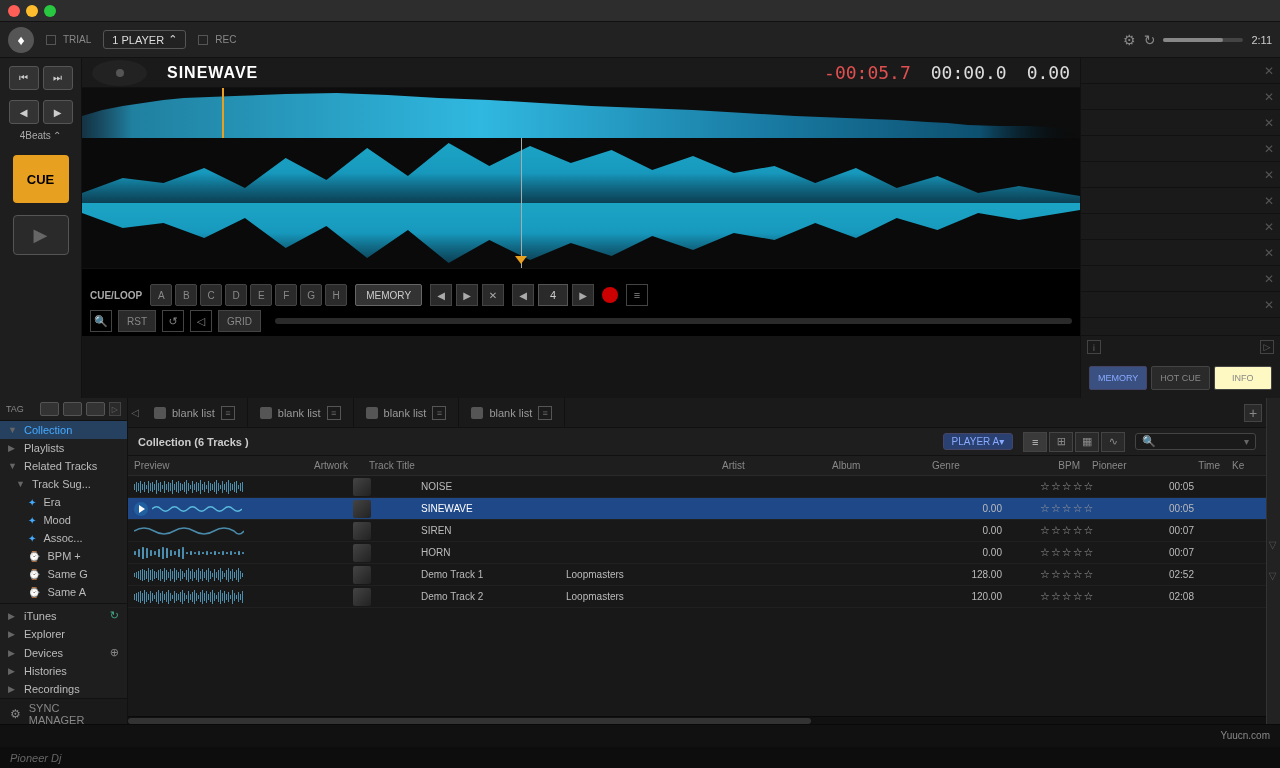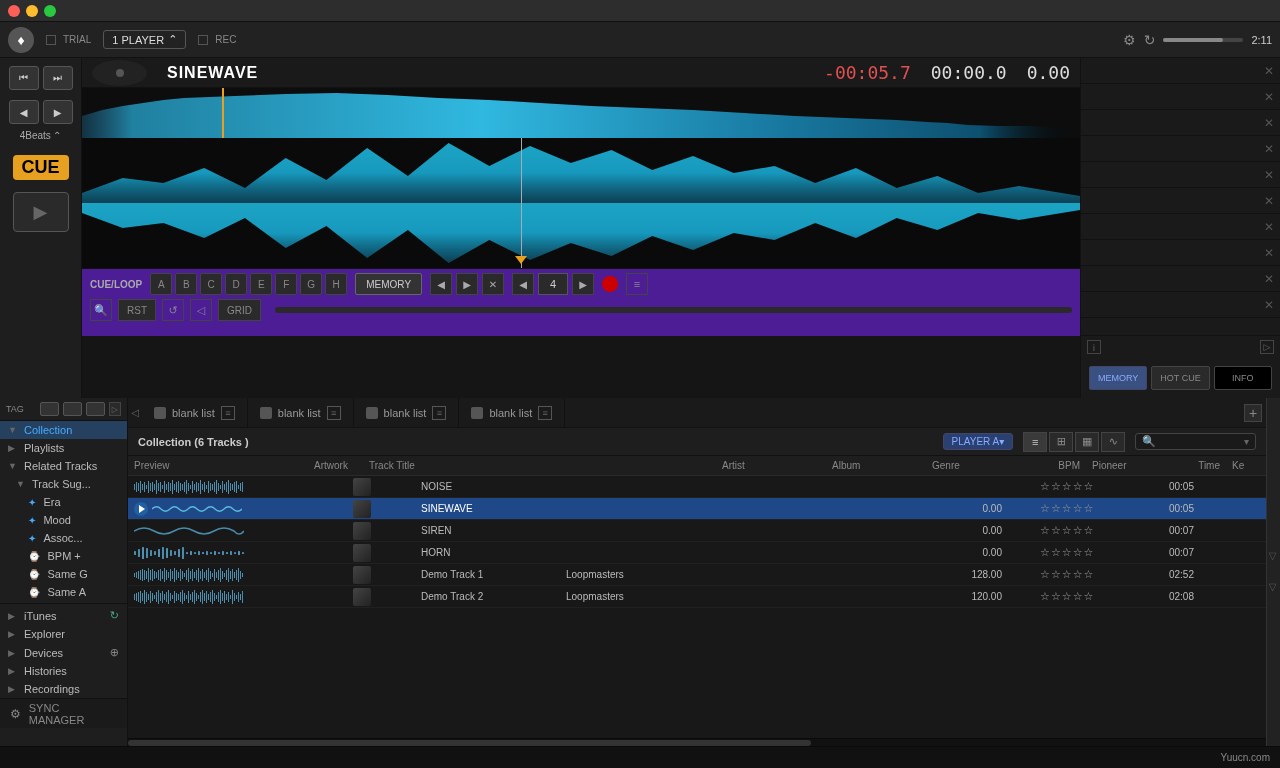--- a/index.html
+++ b/index.html
@@ -154,27 +154,27 @@
     }
     .beats-row {
       display: flex;
       align-items: center;
       gap: 2px;
       font-size: 10px;
       color: #aaa;
     }
     .cue-btn {
       width: 56px;
-      height: 25px;
+      height: 48px;
       background: #e8a020;
       border: none;
       border-radius: 4px;
       color: #000;
       font-weight: bold;
-      font-size: 18px;
+      font-size: 13px;
       cursor: pointer;
       margin-top: 8px;
     }
     .play-btn {
       width: 56px;
       height: 40px;
       background: #2a2a2a;
       border: 1px solid #555;
       border-radius: 4px;
       color: #666;
@@ -280,25 +280,26 @@
       width: 0;
       height: 0;
       border-left: 6px solid transparent;
       border-right: 6px solid transparent;
       border-top: 8px solid #e8a020;
     }
 
     
     .controls-bar {
       height: 68px;
-      background: #4c1d95;
+      background: #000000;
       border-top: 1px solid #111;
       display: flex;
       flex-direction: column;
       padding: 4px 8px;
+      justify-content: flex-end;
     }
     .cue-loop-row {
       display: flex;
       align-items: center;
       gap: 8px;
       margin-bottom: 4px;
     }
     .cue-loop-label {
       font-size: 10px;
       color: #aaa;
@@ -425,21 +426,21 @@
     .rp-btn-memory {
       background: #3a5080;
       color: #88aaff;
       border-color: #446;
     }
     .rp-btn-hotcue {
       background: #2a2a2a;
       color: #888;
     }
     .rp-btn-info {
-      background: #000000;
+      background: #fef9c3;
       color: #888;
     }
 
     
     .sidebar {
       width: 128px;
       background: #1e1e1e;
       border-right: 1px solid #111;
       overflow-y: auto;
     }
@@ -1442,14 +1443,17 @@
       <span style="color:#555;font-size:10px;transform:rotate(90deg);">▷</span>
     </div>
 
   </div>
 
   <div class="status-bar">
     <span></span>
     <span class="status-bar-right">Yuucn.com</span>
   </div>
 
+  <div style="height:22px;background:#0d0d0d;display:flex;align-items:center;padding:0 10px;border-top:1px solid #111;">
+    <span style="font-size:11px;color:#666;font-style:italic;">Pioneer Dj</span>
+  </div>
 
 </div>
 
 </body></html>

